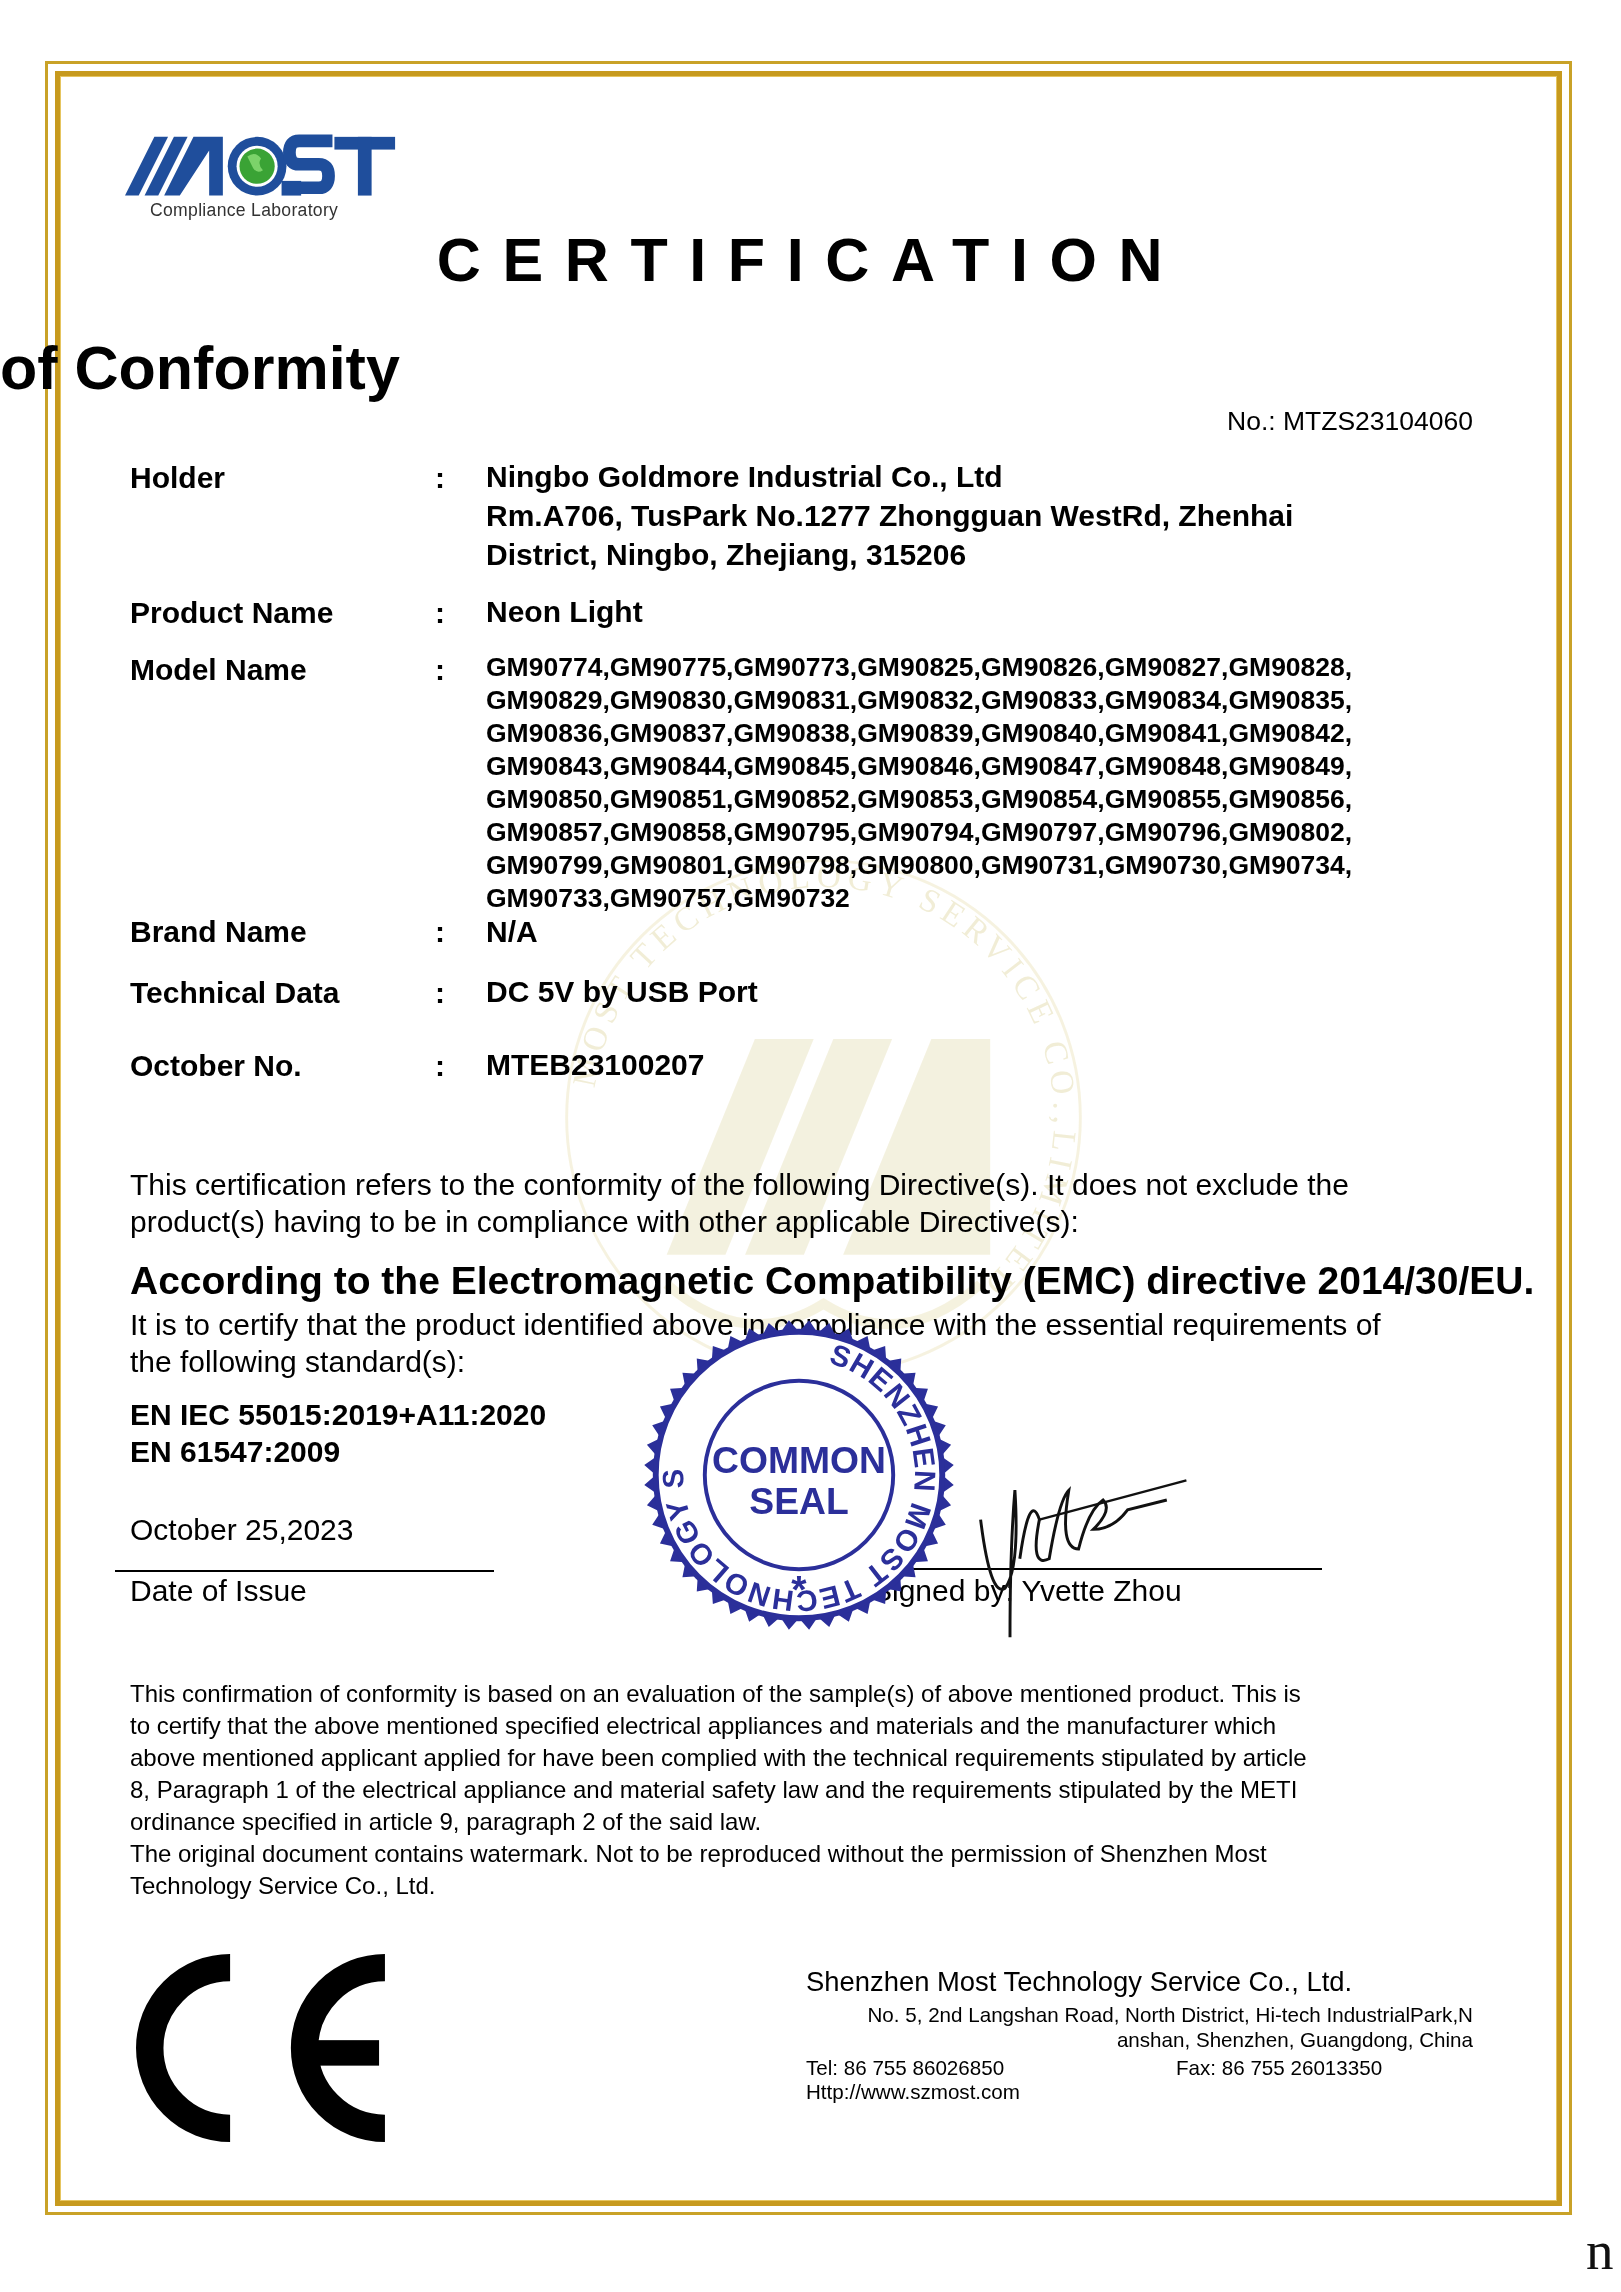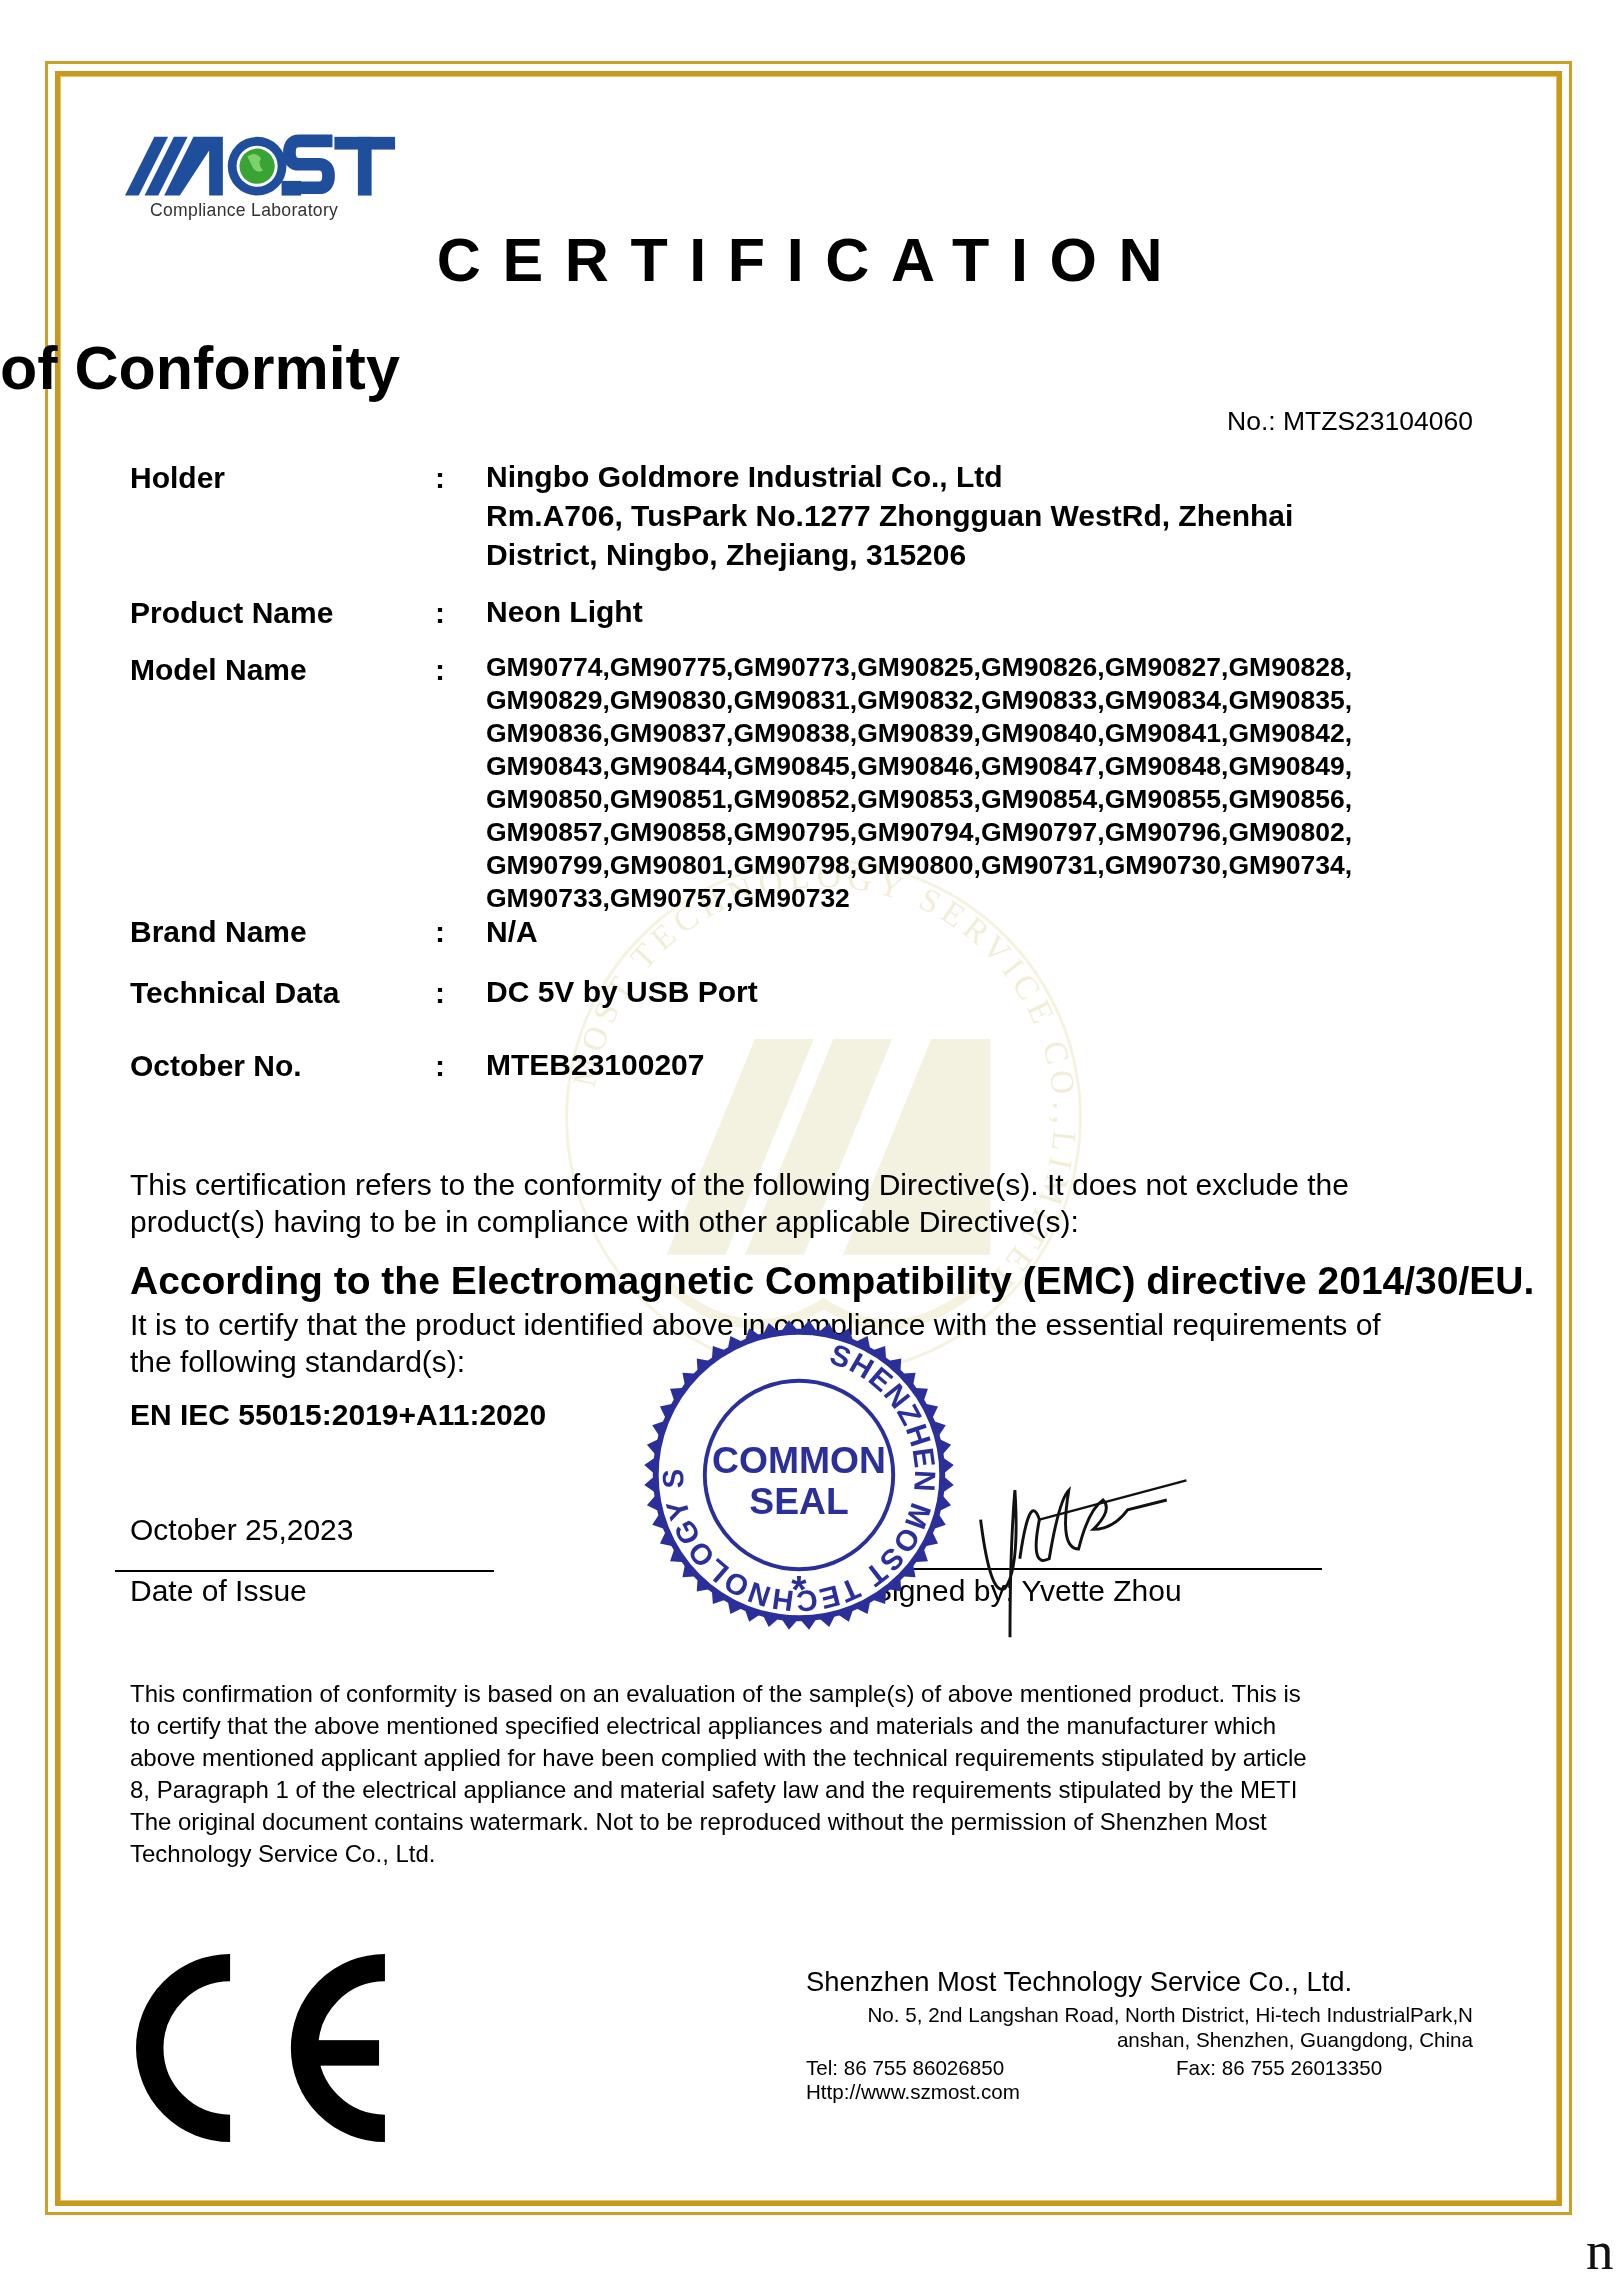--- a/index.html
+++ b/index.html
@@ -124,20 +124,21 @@
   <div>This certification refers to the conformity of the following Directive(s). It does not exclude the</div>
   <div>product(s) having to be in compliance with other applicable Directive(s):</div>
 </div>
 <div class="abs para-bold" style="top:1259px">According to the Electromagnetic Compatibility (EMC) directive 2014/30/EU.</div>
 <div class="abs para" style="top:1306px">
   <div>It is to certify that the product identified above in compliance with the essential requirements of</div>
   <div>the following standard(s):</div>
 </div>
 <div class="abs std" style="top:1396px">
   <div>EN IEC 55015:2019+A11:2020</div>
+  <div>EN 61547:2009</div>
 </div>
 
 <div class="abs date">October 25,2023</div>
 <div class="abs line-left"></div>
 <div class="abs date-lbl">Date of Issue</div>
 
 <div class="abs line-right"></div>
 <div class="abs signed">Signed by: Yvette Zhou</div>
 
 <svg class="abs seal" viewBox="0 0 320 320">
@@ -161,20 +162,21 @@
   <path d="M 20,70 q 10,80 25,70 q 15,-20 10,-100 q -5,60 -5,150" fill="none" stroke="#111" stroke-width="3"></path>
   <path d="M 60,110 q 10,-70 20,-40 q -10,50 10,40 q 10,-60 20,-70 q -10,60 10,60 q 10,-40 25,-50 q 10,10 -10,30 q 20,0 35,-20 q 20,-5 40,-10" fill="none" stroke="#111" stroke-width="3"></path>
   <path d="M 80,70 L 230,30" fill="none" stroke="#111" stroke-width="2.5"></path>
 </svg>
 
 <div class="abs small-para">
   <div>This confirmation of conformity is based on an evaluation of the sample(s) of above mentioned product. This is</div>
   <div>to certify that the above mentioned specified electrical appliances and materials and the manufacturer which</div>
   <div>above mentioned applicant applied for have been complied with the technical requirements stipulated by article</div>
   <div>8, Paragraph 1 of the electrical appliance and material safety law and the requirements stipulated by the METI</div>
+  <div>ordinance specified in article 9, paragraph 2 of the said law.</div>
   <div>The original document contains watermark. Not to be reproduced without the permission of Shenzhen Most</div>
   <div>Technology Service Co., Ltd.</div>
 </div>
 
 <svg class="abs ce" viewBox="0 0 260 200">
   <path d="M 100,18 A 82,82 0 1,0 100,182" fill="none" stroke="#000" stroke-width="28"></path>
   <path d="M 258,18 A 82,82 0 1,0 258,182" fill="none" stroke="#000" stroke-width="28"></path>
   <rect x="168" y="92" width="84" height="26" fill="#000"></rect>
 </svg>
 

